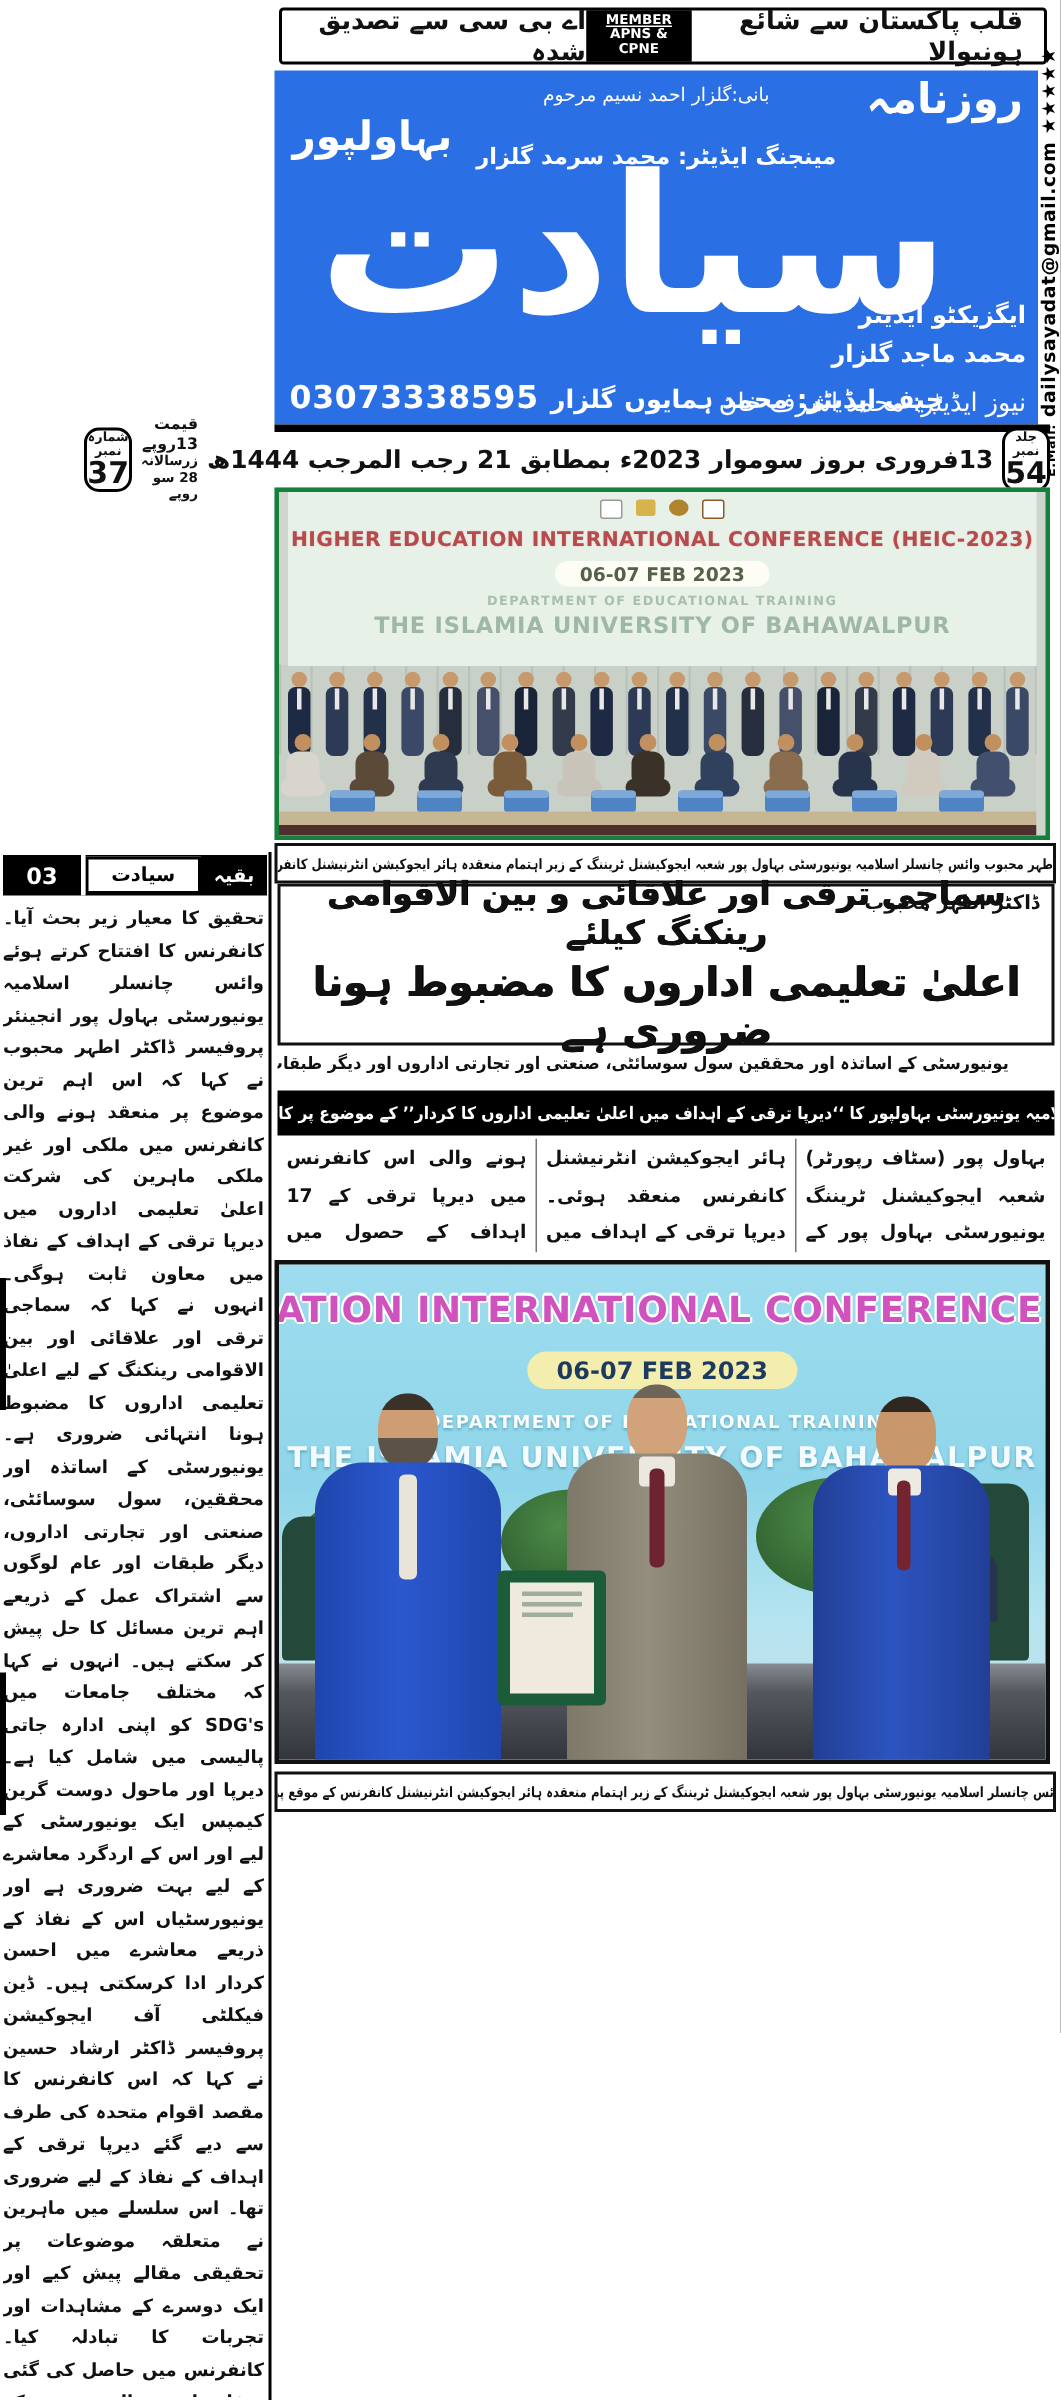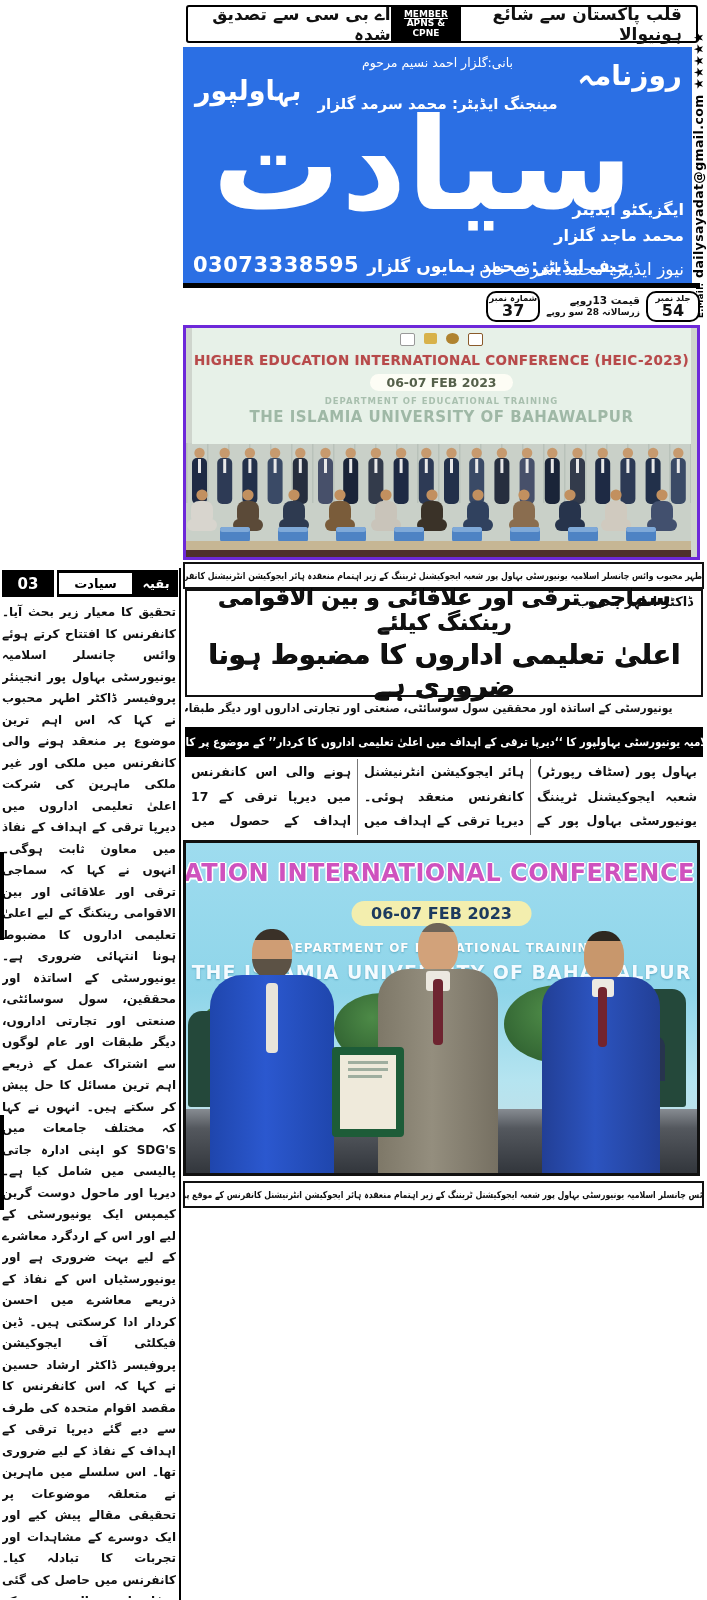--- a/index.html
+++ b/index.html
@@ -17,45 +17,45 @@
   
   .topbar{left:186px;top:5px;width:512px;height:38px;border:2px solid #000;border-radius:3px;
     display:flex;align-items:center;justify-content:space-between;padding:0 14px;box-sizing:border-box;}
   .topbar .utext{font-size:17px;font-weight:bold;}
   .member-badge{background:#000;color:#fff;text-align:center;line-height:1.05;
     padding:2px 5px;font-size:9px;font-weight:bold;border:1px solid #000;}
   .member-badge .l1{text-decoration:underline;display:block;}
 
   
   .masthead{left:183px;top:47px;width:509px;height:236px;background:#2b6fe4;color:#fff;overflow:hidden;}
-  .mh-daily{position:absolute;right:10px;top:12px;font-size:28px;font-weight:bold;}
+  .mh-daily{position:absolute;right:10px;top:2px;font-size:28px;font-weight:bold;}
   .mh-founder{position:absolute;right:150px;left:150px;top:8px;text-align:center;font-size:12.5px;font-weight:normal;}
   .mh-managing{position:absolute;right:120px;left:120px;top:48px;text-align:center;font-size:15px;font-weight:bold;}
   .mh-city{position:absolute;left:12px;top:28px;font-size:27px;font-weight:bold;}
   .mh-title{position:absolute;left:0;right:30px;top:48px;text-align:center;font-size:128px;font-weight:bold;line-height:1.1;}
   .mh-exec{position:absolute;right:8px;top:150px;text-align:right;font-size:16px;font-weight:bold;line-height:1.6;}
   .mh-news{position:absolute;right:8px;bottom:4px;font-size:17px;font-weight:normal;}
   .mh-chief{position:absolute;left:10px;bottom:6px;display:flex;direction:rtl;gap:8px;align-items:baseline;}
   .mh-chief .name{font-size:17px;font-weight:bold;}
   .mh-chief .phone{font-size:21px;font-weight:bold;letter-spacing:.5px;}
   .mh-band{left:183px;top:283px;width:517px;height:5px;background:#000;}
 
   
   .dateline{left:183px;top:290px;width:517px;height:33px;display:flex;direction:rtl;
     align-items:center;gap:6px;}
   .dl-box{border:2px solid #000;border-radius:10px;width:50px;text-align:center;line-height:1;padding:1px 0;background:#fff;}
   .dl-box .lbl{font-size:8.5px;font-weight:bold;display:block;}
-  .dl-box .num{font-size:16px;font-weight:bold;display:block;}
+  .dl-box .num{font-size:20px;font-weight:bold;display:block;}
   .dl-date{flex:1;text-align:center;font-size:16.5px;font-weight:bold;white-space:nowrap;}
   .dl-price{text-align:right;line-height:1.25;}
   .dl-price .p1{font-size:10.5px;font-weight:bold;display:block;}
   .dl-price .p2{font-size:9px;font-weight:bold;display:block;}
 
   
-  .photo1{left:183px;top:325px;width:517px;height:235px;border:3px solid #6d28d9;box-sizing:border-box;background:#cfd5cd;}
+  .photo1{left:183px;top:325px;width:517px;height:235px;border:3px solid #15803d;box-sizing:border-box;background:#cfd5cd;}
   .p1-banner{position:absolute;left:6px;right:6px;top:0;height:116px;background:#e7f1e8;text-align:center;}
   .p1-logos{margin-top:5px;display:flex;justify-content:center;gap:9px;}
   .p1-logos span{width:13px;height:11px;border-radius:2px;display:inline-block;}
   .p1-title{margin-top:6px;font-size:13.5px;font-weight:bold;color:#b74a4a;letter-spacing:.3px;text-shadow:0 0 1px #d8b0b0;}
   .p1-pill{display:inline-block;margin-top:6px;background:#fdfdf5;border-radius:11px;padding:1px 16px;
     font-size:12.5px;font-weight:bold;color:#55604a;}
   .p1-dept{margin-top:5px;font-size:8.5px;font-weight:bold;color:#a8bfae;letter-spacing:1px;}
   .p1-univ{margin-top:2px;font-size:15px;font-weight:bold;color:#9fb8a6;letter-spacing:.5px;}
   .p1-scene{position:absolute;left:0;right:0;bottom:0;height:114px;}
 
@@ -152,20 +152,21 @@
       <span class="phone" dir="ltr">03073338595</span>
     </div>
   </div>
   <div class="abs mh-band"></div>
 
   <div class="abs dateline">
     <span class="dl-box">
       <span class="lbl">جلد نمبر</span>
       <span class="num">54</span>
     </span>
+    <span class="dl-date">13فروری بروز سوموار 2023ء بمطابق 21 رجب المرجب 1444ھ</span>
     <span class="dl-price">
       <span class="p1">قیمت 13روپے</span>
       <span class="p2">زرسالانہ 28 سو روپے</span>
     </span>
     <span class="dl-box">
       <span class="lbl">شمارہ نمبر</span>
       <span class="num">37</span>
     </span>
   </div>
 

